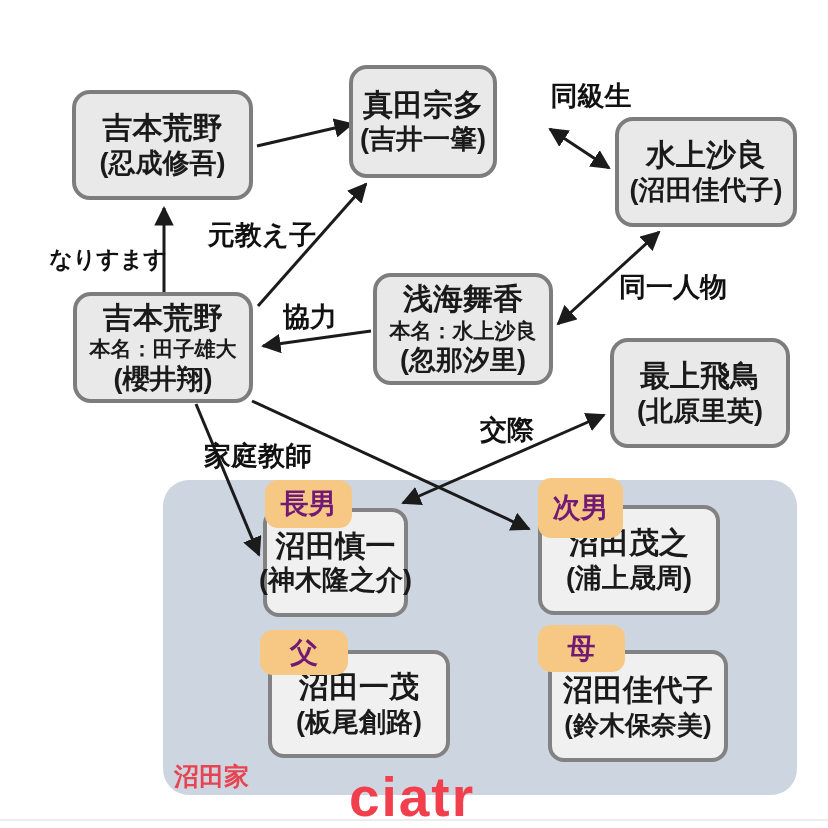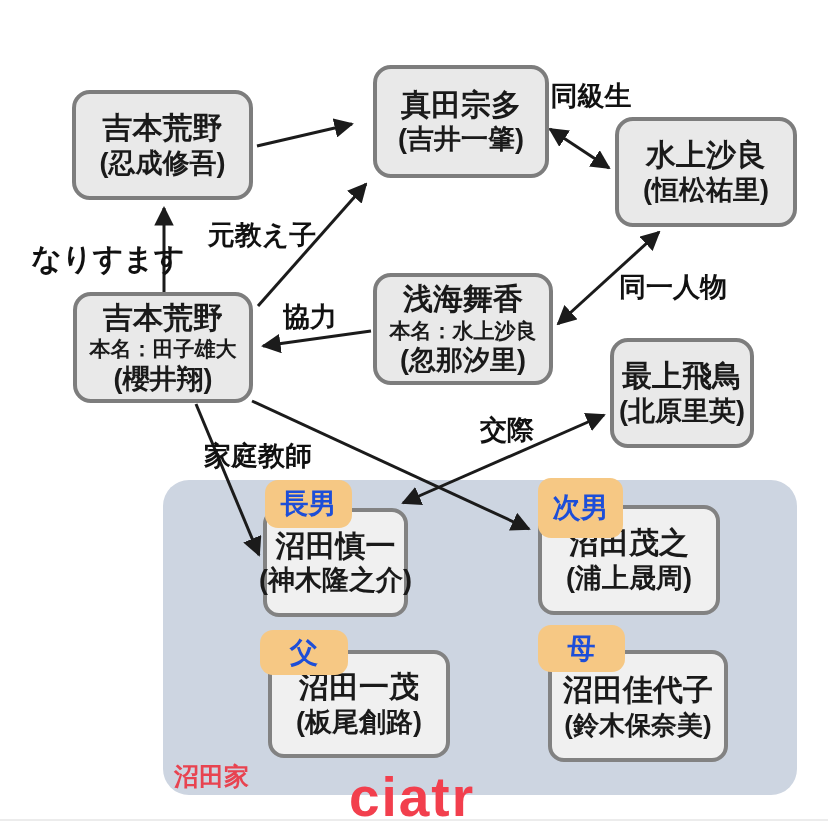--- a/index.html
+++ b/index.html
@@ -54,34 +54,34 @@
   .node .actor { font-size: 27px; font-weight: 600; }
   .badge {
     position: absolute;
     background: #f6c884;
     border-radius: 13px;
     display: flex;
     align-items: center;
     justify-content: center;
     font-size: 28px;
     font-weight: 600;
-    color: #1d4ed8;
+    color: #701a75;
     z-index: 4;
     line-height: 1;
   }
   .edge-label {
     position: absolute;
     transform: translate(-50%, -50%);
     font-size: 27px;
     font-weight: 600;
     color: #111111;
     white-space: nowrap;
     z-index: 4;
   }
-  .edge-label.small { font-size: 30px; font-family: Liberation Serif, serif; }
+  .edge-label.small { font-size: 23px; font-family: Liberation Serif, serif; }
   .logo {
     position: absolute;
     left: 412px; top: 797px;
     transform: translate(-50%, -50%);
     font-size: 55px;
     font-weight: 800;
     letter-spacing: 2px;
     color: #f23f4d;
     z-index: 6;
     line-height: 1;
@@ -119,43 +119,43 @@
     <line x1="403" y1="503" x2="604" y2="415" stroke="#1b1b1b" stroke-width="3" marker-start="url(#ah-end)" marker-end="url(#ah-end)"></line>
     <line x1="196" y1="404" x2="259" y2="555" stroke="#1b1b1b" stroke-width="3" marker-end="url(#ah-end)"></line>
     <line x1="252" y1="401" x2="529" y2="529" stroke="#1b1b1b" stroke-width="3" marker-end="url(#ah-end)"></line>
   </svg>
 
   <div class="node" style="left:72px; top:90px; width:181px; height:110px;">
     <span class="name">吉本荒野</span>
     <span class="actor">(忍成修吾)</span>
   </div>
 
-  <div class="node" style="left:373px; top:65px; width:176px; height:113px;">
+  <div class="node" style="left:349px; top:65px; width:148px; height:113px;">
     <span class="name">真田宗多</span>
     <span class="actor">(吉井一肇)</span>
   </div>
 
   <div class="node" style="left:615px; top:117px; width:182px; height:110px;">
     <span class="name">水上沙良</span>
-    <span class="actor">(恒松祐里)</span>
+    <span class="actor">(沼田佳代子)</span>
   </div>
 
   <div class="node" style="left:373px; top:273px; width:180px; height:112px;">
     <span class="name">浅海舞香</span>
     <span class="alias">本名：水上沙良</span>
     <span class="actor">(忽那汐里)</span>
   </div>
 
   <div class="node" style="left:73px; top:292px; width:180px; height:111px;">
     <span class="name">吉本荒野</span>
     <span class="alias">本名：田子雄大</span>
     <span class="actor">(櫻井翔)</span>
   </div>
 
-  <div class="node" style="left:610px; top:338px; width:144px; height:110px;">
+  <div class="node" style="left:610px; top:338px; width:180px; height:110px;">
     <span class="name">最上飛鳥</span>
     <span class="actor">(北原里英)</span>
   </div>
 
   <div class="node family" style="left:263px; top:508px; width:145px; height:109px;">
     <span class="name">沼田慎一</span>
     <span class="actor">(神木隆之介)</span>
   </div>
   <div class="badge" style="left:265px; top:480px; width:87px; height:48px;">長男</div>
 

